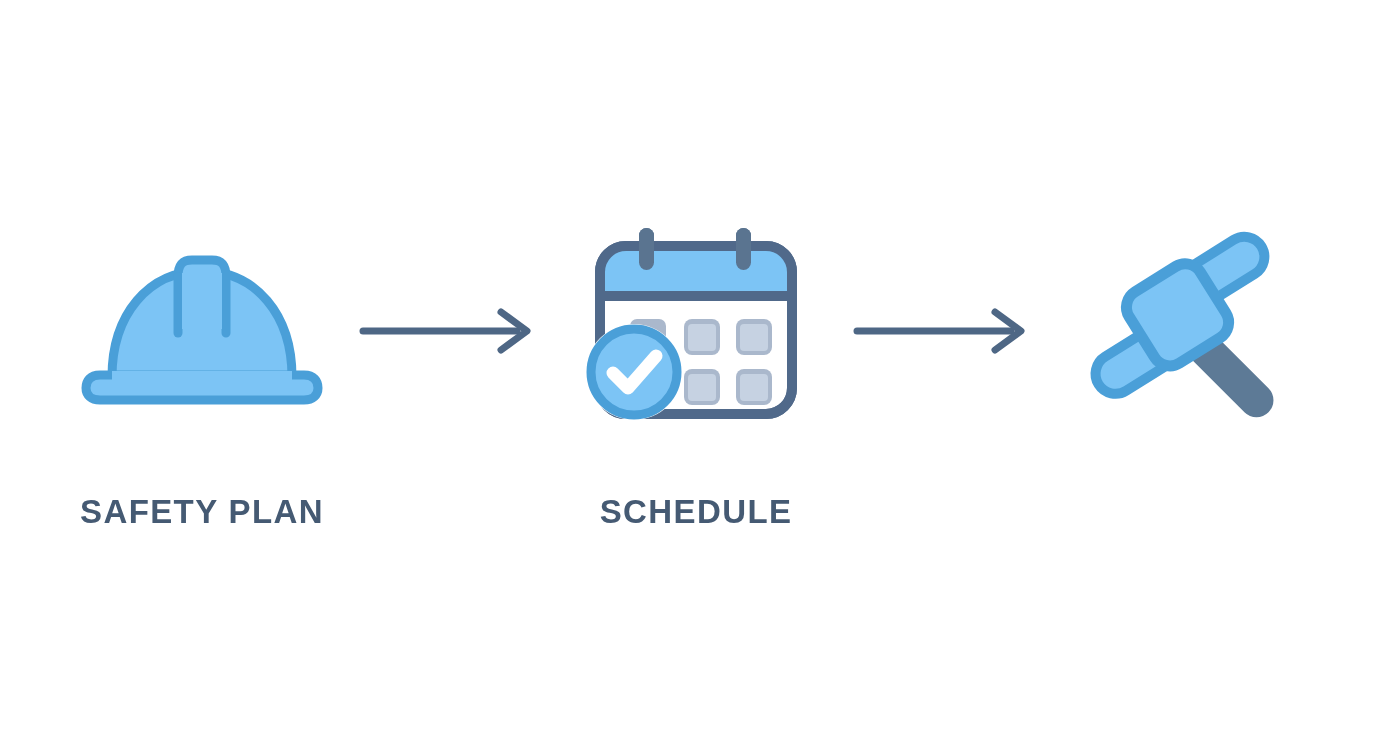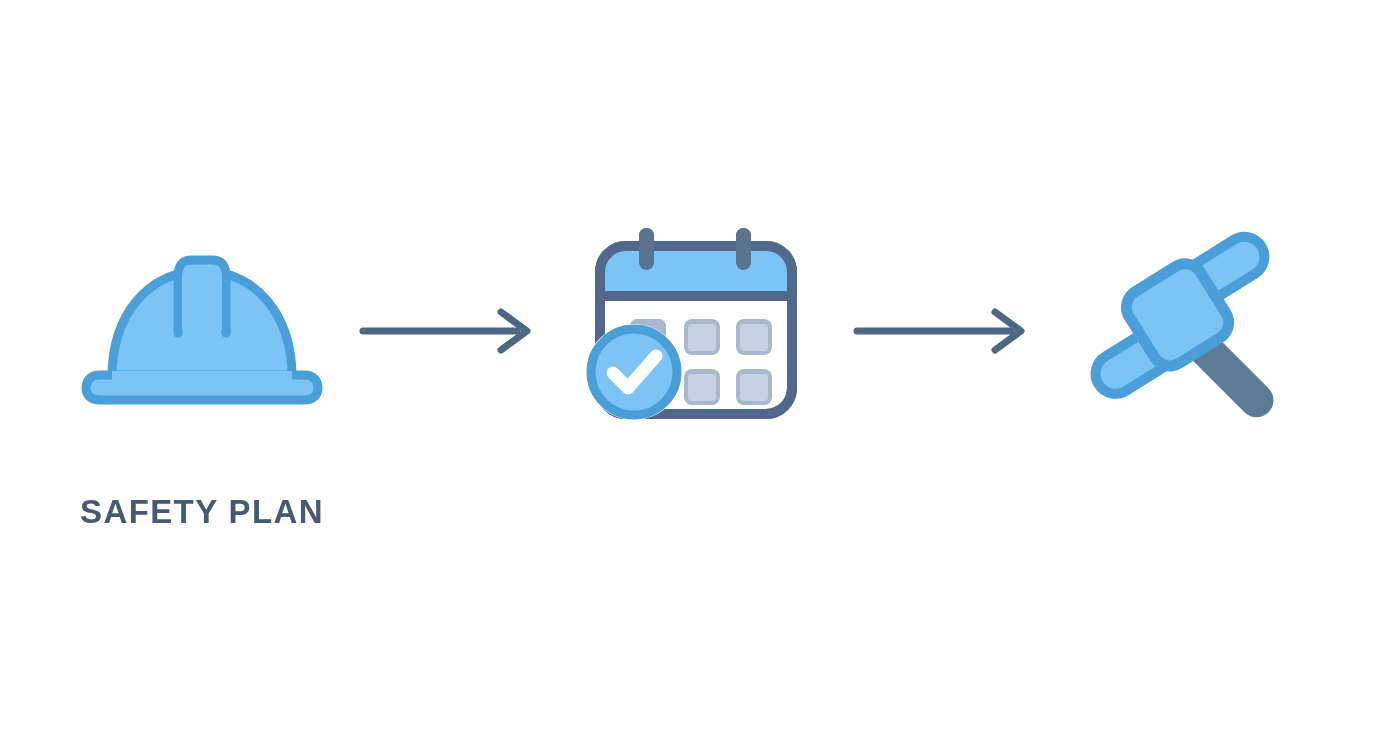--- a/index.html
+++ b/index.html
@@ -120,20 +120,21 @@
         <rect x="100" y="145" width="36" height="36" rx="8" fill="#aab8cc"></rect>
         <rect x="104" y="150" width="28" height="27" rx="4" fill="#c6d2e2"></rect>
         <rect x="152" y="145" width="36" height="36" rx="8" fill="#aab8cc"></rect>
         <rect x="156" y="150" width="28" height="27" rx="4" fill="#c6d2e2"></rect>
 
         <circle cx="50" cy="148" r="48" fill="#ffffff"></circle>
         <circle cx="50" cy="148" r="43" fill="#7cc4f5" stroke="#4a9fd8" stroke-width="9"></circle>
         <polyline points="29,149 44,164 72,132" fill="none" stroke="#ffffff" stroke-width="13" stroke-linecap="round" stroke-linejoin="round"></polyline>
       </svg>
     </div>
+    <div class="step-label">SCHEDULE</div>
   </div>
 
   <div class="connector">
     <svg class="connector-inner" viewBox="0 0 180 46">
       <line x1="4" y1="23" x2="158" y2="23" stroke="#4e6785" stroke-width="7" stroke-linecap="round"></line>
       <polyline points="142,4 168,23 142,42" fill="none" stroke="#4e6785" stroke-width="7" stroke-linecap="round" stroke-linejoin="round"></polyline>
     </svg>
   </div>
 
   <div class="step">

